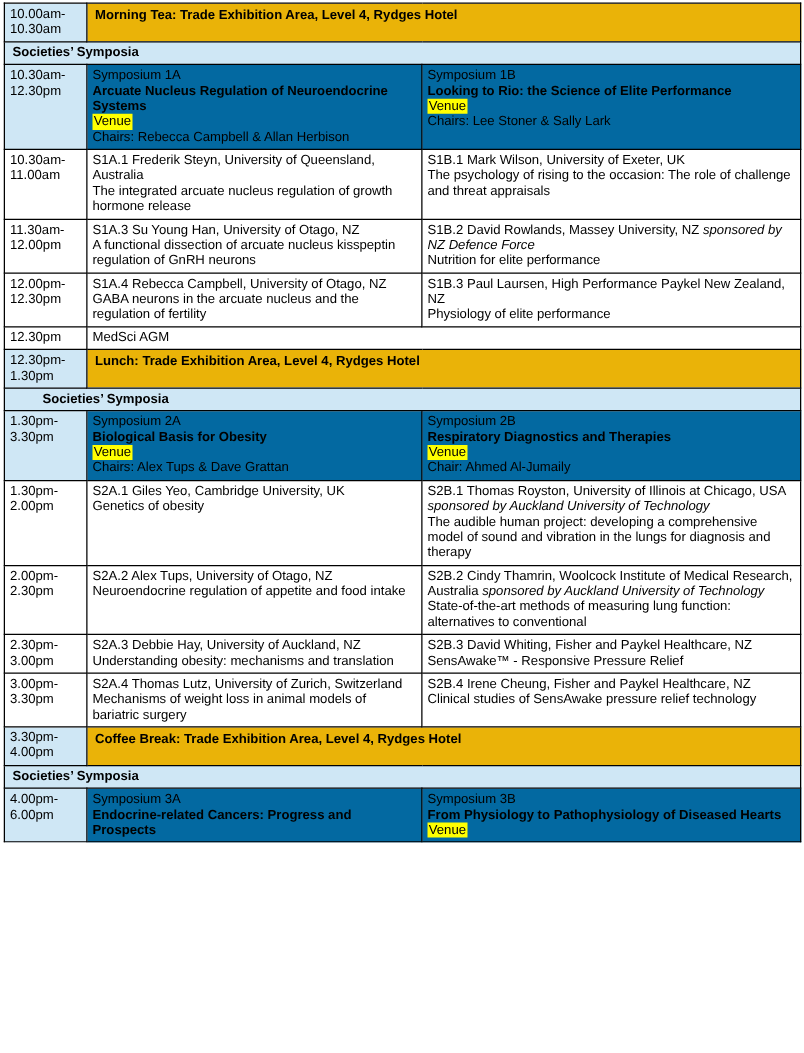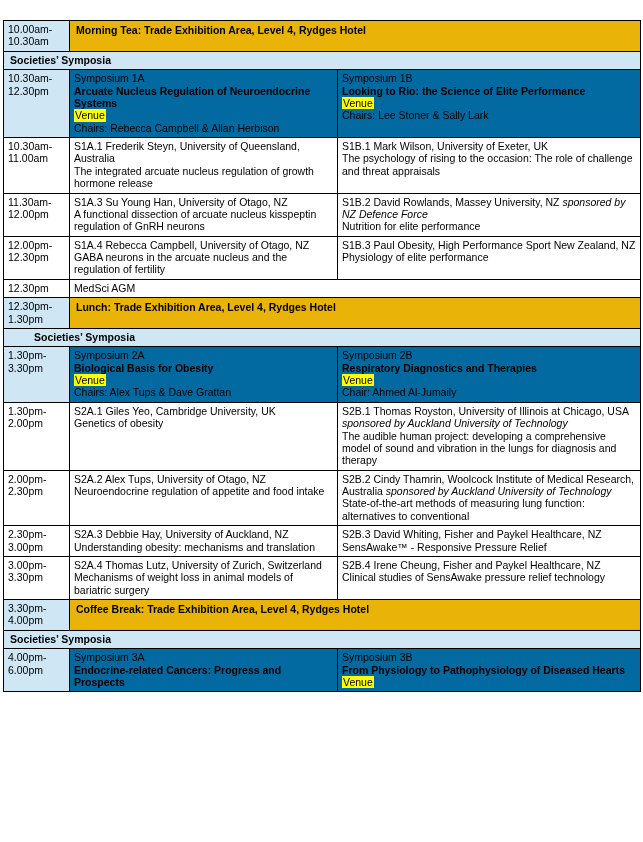--- a/index.html
+++ b/index.html
@@ -10,21 +10,20 @@
   body {
     font-family: "Liberation Sans", sans-serif;
     font-size: 11px;
     color: #000000;
     width: 643px;
   }
   .page {
     width: 533px;
     box-sizing: border-box;
     padding: 2px 3px 0 3px;
-    margin-top: 18px;
   }
   table.sched {
     border-collapse: collapse;
     width: 637px;
     table-layout: fixed;
   }
   table.sched td {
     border: 1px solid #000000;
     vertical-align: top;
     padding: 2px 4px 3px 4px;
@@ -161,21 +160,21 @@
       <tr>
         <td class="timecell">
           <span>12.00pm-</span><br>
           <span>12.30pm</span>
         </td>
         <td>
           <div class="bold">S1A.4 Rebecca Campbell, University of Otago, NZ</div>
           <div>GABA neurons in the arcuate nucleus and the regulation of fertility</div>
         </td>
         <td>
-          <div class="bold">S1B.3 Paul Obesity, High Performance Sport New Zealand, NZ</div>
+          <div class="bold">S1B.3 Paul Laursen, High Performance Paykel New Zealand, NZ</div>
           <div>Physiology of elite performance</div>
         </td>
       </tr>
 
       <tr>
         <td class="timecell">
           <span>12.30pm</span>
         </td>
         <td colspan="2">MedSci AGM</td>
       </tr>

